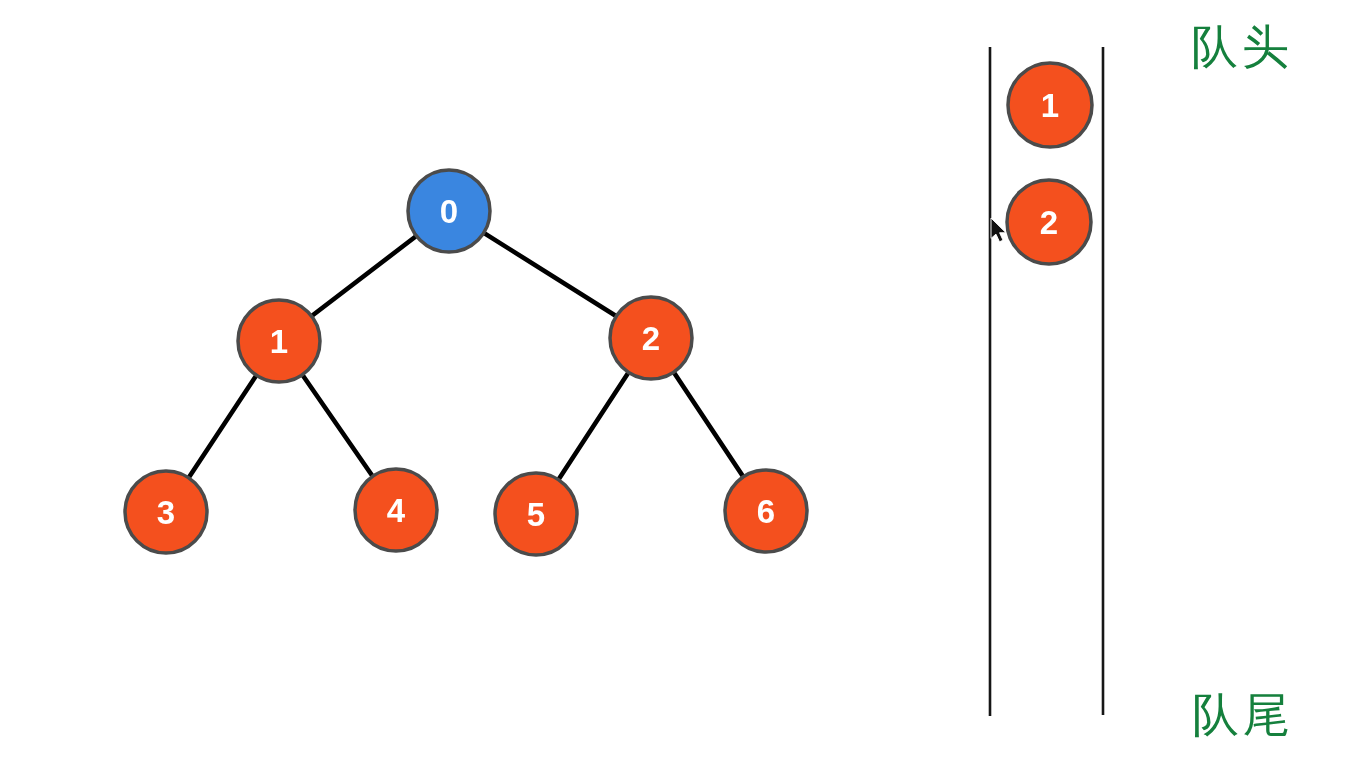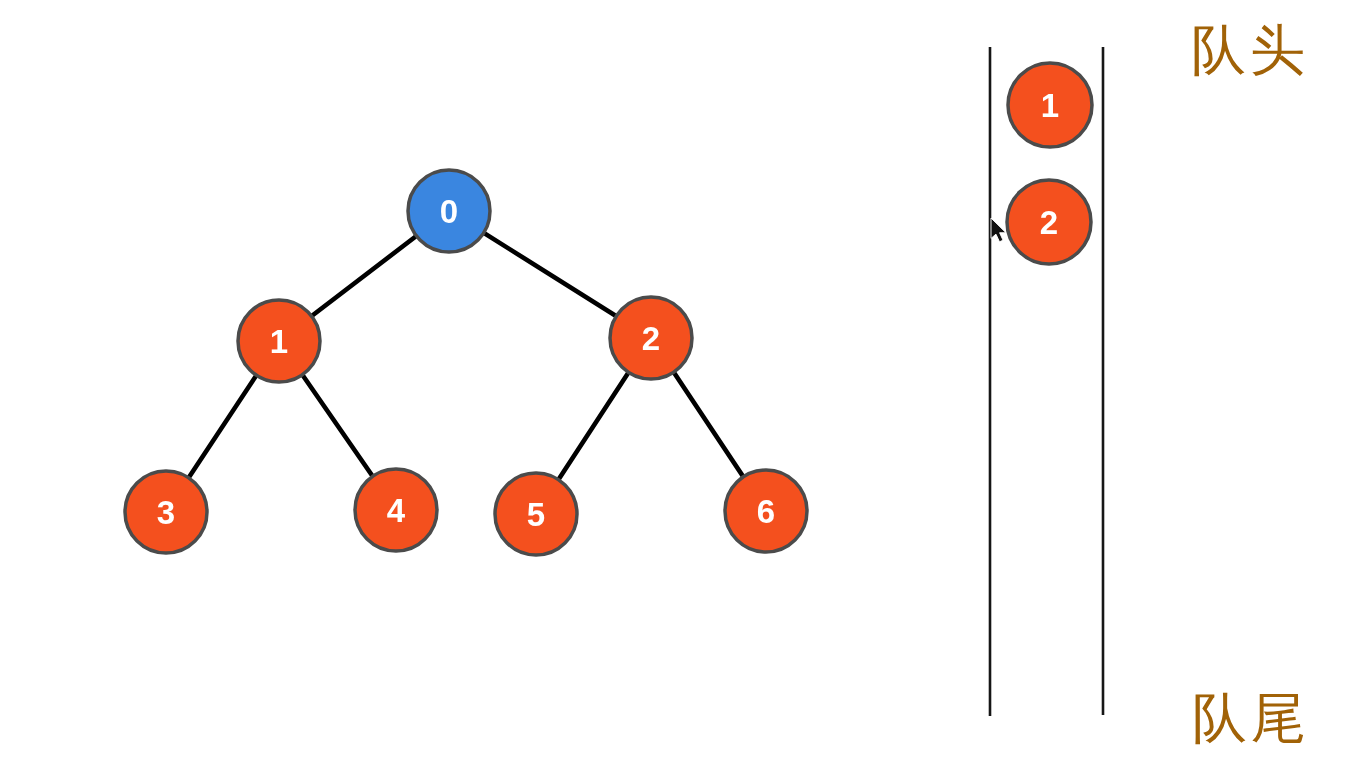--- a/index.html
+++ b/index.html
@@ -15,24 +15,24 @@
     background: #ffffff;
     overflow: hidden;
   }
   #diagram {
     position: absolute;
     left: 0;
     top: 0;
   }
   .q-label {
     position: absolute;
-    font-size: 55px;
+    font-size: 47px;
     line-height: 1;
     letter-spacing: 4px;
-    color: #a16207;
+    color: #15803d;
     font-family: "Liberation Sans", sans-serif;
     white-space: nowrap;
     user-select: none;
   }
   .q-label.head { left: 1191px; top: 23px; }
   .q-label.tail { left: 1192px; top: 691px; text-align: center; }
 </style>
 </head>
 <body>
 

